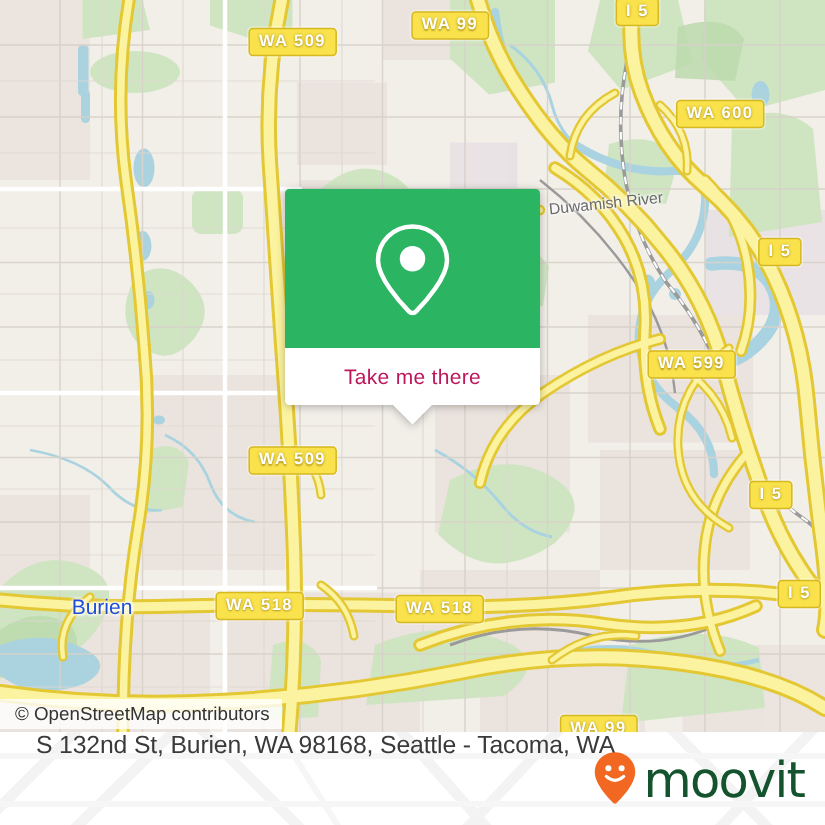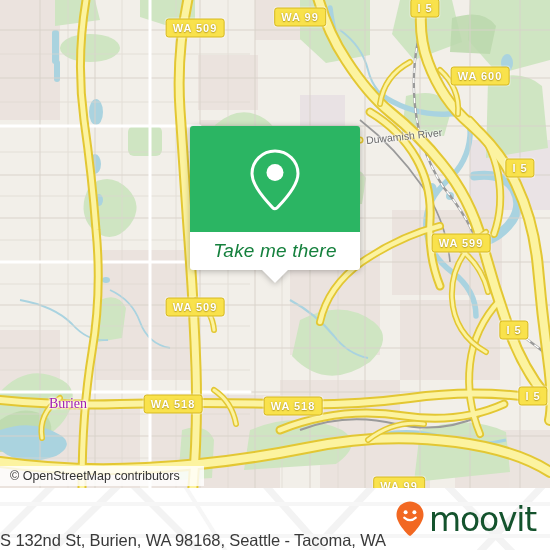--- a/index.html
+++ b/index.html
@@ -52,23 +52,23 @@
     line-height: 12px;
     text-shadow: 0 0 2px rgba(150,120,0,0.55), 0 1px 1px rgba(120,95,0,0.4);
     box-shadow: 0 0 0 1px rgba(255,255,255,0.35);
     transform: translate(-50%, -50%);
   }
 
   
   .place-label {
     position: absolute;
     transform: translate(-50%, -50%);
-    color: #a21caf;
+    color: #1d4ed8;
     font-size: 14px;
-    font-family: Liberation Serif, serif;
+    font-family: Liberation Sans, sans-serif;
     white-space: nowrap;
     text-shadow: 0 0 3px #fff, 0 0 3px #fff, 0 0 2px #fff, 1px 1px 2px #fff;
   }
   .water-label {
     position: absolute;
     transform: translate(-50%, -50%) rotate(-6deg);
     color: #6a6a6a;
     font-size: 10.5px;
     font-family: "Liberation Sans", sans-serif;
     white-space: nowrap;
@@ -96,25 +96,24 @@
     width: 100%;
     height: 38px;
     background: #ffffff;
     border-radius: 0 0 3px 3px;
     display: flex;
     align-items: center;
     justify-content: center;
     position: relative;
   }
   #popup-foot-label {
-    color: #15803d;
-    font-size: 19px;
+    color: #be185d;
+    font-size: 14px;
     font-family: "Liberation Sans", sans-serif;
     letter-spacing: 0.2px;
-    font-style: italic;
   }
   #popup-tail {
     position: absolute;
     left: 50%;
     bottom: -13px;
     transform: translateX(-50%);
     width: 0; height: 0;
     border-left: 14px solid transparent;
     border-right: 14px solid transparent;
     border-top: 14px solid #ffffff;
@@ -129,21 +128,21 @@
     width: 100%;
     display: flex;
     align-items: center;
     pointer-events: none;
   }
   #attribution-text {
     background: rgba(255,255,255,0.82);
     color: #333333;
     font-size: 12.5px;
     font-family: "Liberation Sans", sans-serif;
-    padding: 3px 24px 3px 10px;
+    padding: 3px 8px 3px 10px;
     white-space: nowrap;
   }
 
   
   #footer {
     position: absolute;
     left: 0;
     top: 488px;
     width: 550px;
     height: 62px;
@@ -154,22 +153,22 @@
     position: absolute;
     left: 0; top: 0;
     width: 550px; height: 62px;
     opacity: 1;
   }
   #footer-inner {
     position: relative;
     width: 100%;
     height: 100%;
     display: flex;
-    align-items: flex-end;
-    padding-left: 0;
+    align-items: flex-start;
+    padding-left: 24px;
     box-sizing: border-box;
   }
   #footer-address {
     color: #3a3a3a;
     font-size: 16.5px;
     font-family: "Liberation Sans", sans-serif;
     white-space: nowrap;
     letter-spacing: -0.1px;
   }
   #brand {

